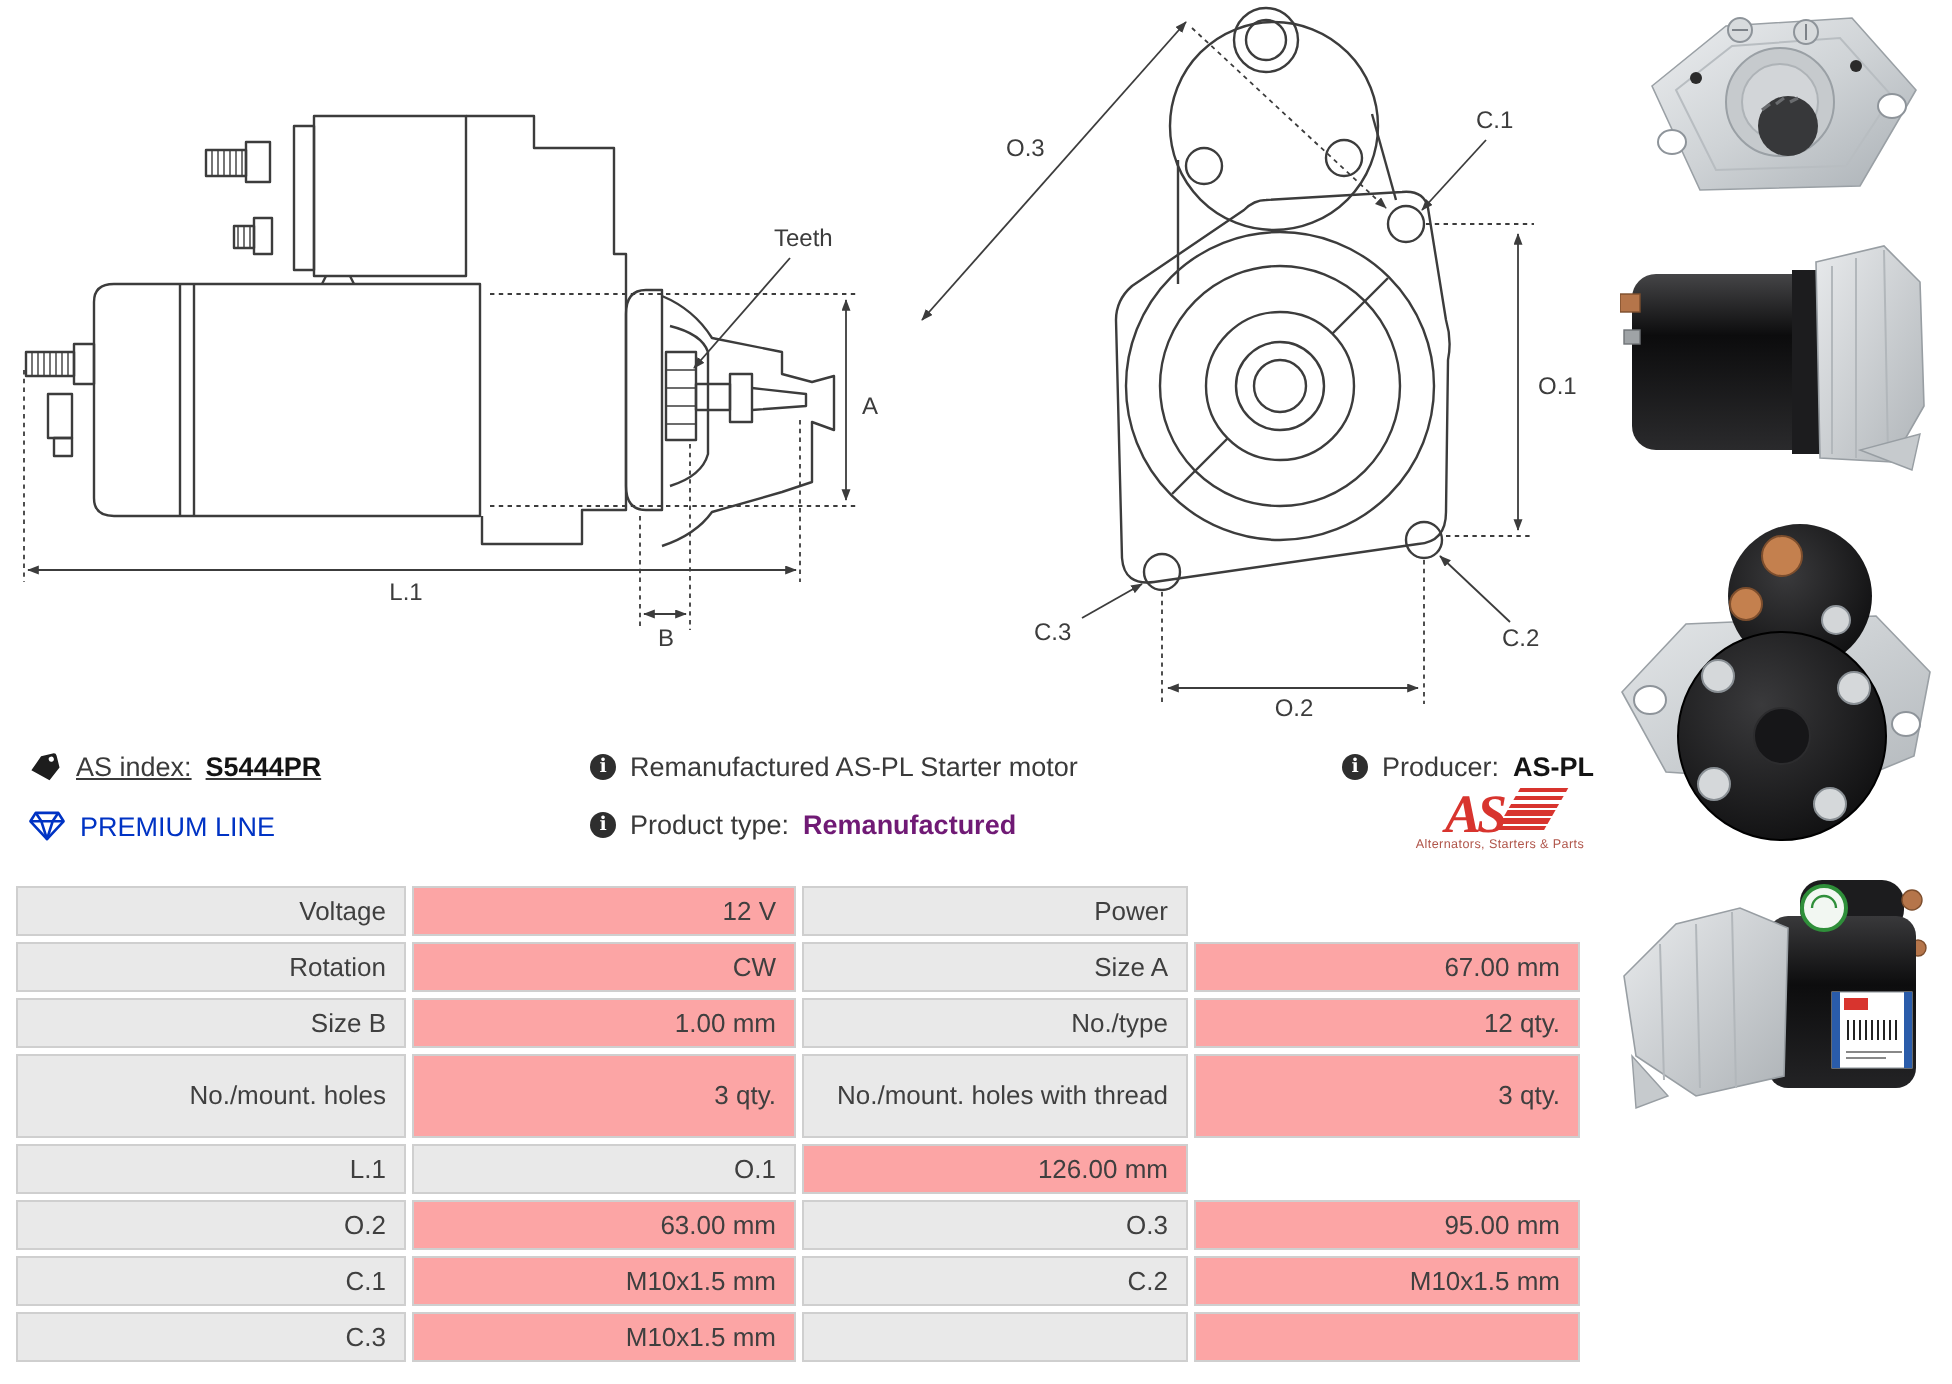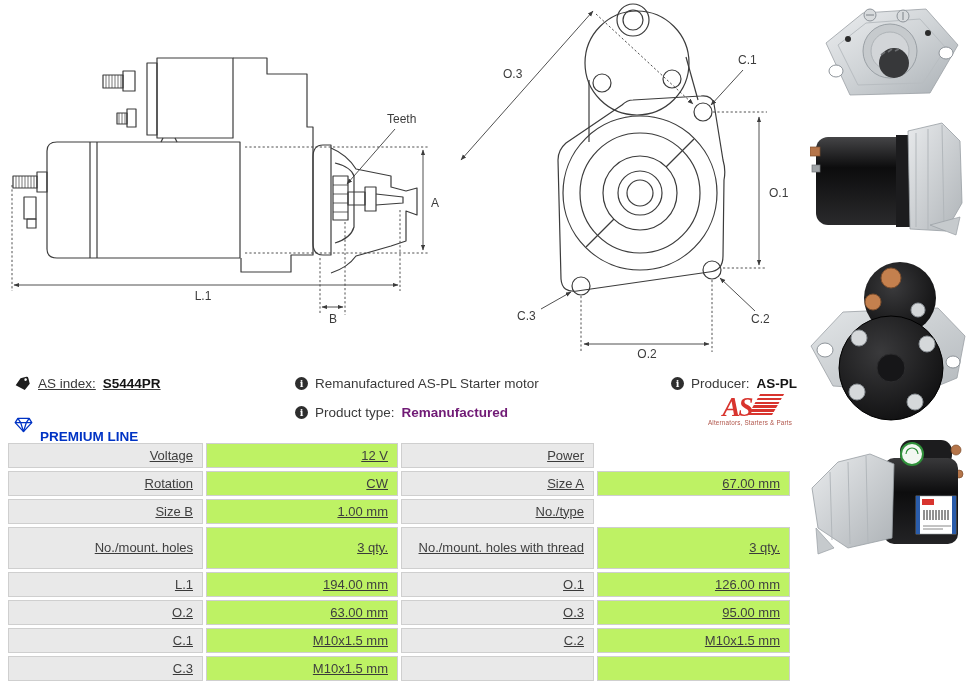--- a/index.html
+++ b/index.html
@@ -8,41 +8,41 @@
   .abs{position:absolute;}
 
   
   svg text{font-family:"Liberation Sans",sans-serif;font-size:12px;fill:#3c3c3c;}
   #draw-side{left:5px;top:45px;}
   #draw-front{left:455px;top:0;}
 
   
   .hitem{position:absolute;display:flex;align-items:center;gap:7px;font-size:13.5px;color:#3a3a3a;white-space:nowrap;}
   .hitem b{color:#141414;}
-  .premium{color:#0033c4;font-weight:bold;margin-top:24px;}
+  .premium{color:#0033c4;font-weight:normal;}
   .green-bold{color:#701a75;font-weight:bold;}
   .info-icon{width:13px;height:13px;border-radius:50%;background:#2e2e2e;color:#fff;
              font-weight:bold;font-size:9.5px;display:inline-flex;align-items:center;justify-content:center;
              font-family:"DejaVu Serif",serif;flex:0 0 auto;}
 
   
   .logo{position:absolute;left:706px;top:392px;width:88px;text-align:center;}
   .logo-top{display:flex;align-items:flex-end;justify-content:center;gap:2px;height:26px;}
   .logo-as{font-size:27px;line-height:22px;font-weight:bold;font-style:italic;color:#d8342e;letter-spacing:-2px;font-family:Liberation Serif, serif;}
   .logo-stripes{display:flex;flex-direction:column;gap:1.4px;transform:skewX(-30deg);margin-bottom:3px;}
   .logo-stripes i{display:block;width:24px;height:2.4px;background:#d8342e;}
   .logo-tag{font-size:6.3px;color:#b0554a;letter-spacing:.2px;margin-top:1px;white-space:nowrap;}
 
   
-  .spec{position:absolute;left:8px;top:443px;width:782px;text-decoration:underline;}
+  .spec{position:absolute;left:8px;top:443px;width:782px;}
   .srow{display:grid;grid-template-columns:195px 192px 193px 193px;gap:3px;margin-bottom:3px;}
   .cell{box-sizing:border-box;border:1px solid #cfcfcf;min-height:25px;display:flex;align-items:center;
         justify-content:flex-end;padding:2px 9px 2px 4px;font-size:13px;color:#3f3f3f;text-align:right;line-height:1.22;}
   .lab{background:#e9e9e9;}
-  .val{background:#bef264;}
+  .val{background:#fca5a5;}
   .tall .cell{min-height:42px;}
 
   
   .photo{position:absolute;}
 </style>
 </head>
 <body>
 
 <div class="page">
 
@@ -203,30 +203,30 @@
     <div class="srow">
       <div class="cell lab">Rotation</div>
       <div class="cell val">CW</div>
       <div class="cell lab">Size A</div>
       <div class="cell val">67.00 mm</div>
     </div>
     <div class="srow">
       <div class="cell lab">Size B</div>
       <div class="cell val">1.00 mm</div>
       <div class="cell lab">No./type</div>
+      <div class="cell val">12 qty.</div>
     </div>
     <div class="srow tall">
       <div class="cell lab">No./mount. holes</div>
       <div class="cell val">3 qty.</div>
       <div class="cell lab">No./mount. holes with thread</div>
       <div class="cell val">3 qty.</div>
     </div>
     <div class="srow">
       <div class="cell lab">L.1</div>
-      <div class="cell val">194.00 mm</div>
       <div class="cell lab">O.1</div>
       <div class="cell val">126.00 mm</div>
     </div>
     <div class="srow">
       <div class="cell lab">O.2</div>
       <div class="cell val">63.00 mm</div>
       <div class="cell lab">O.3</div>
       <div class="cell val">95.00 mm</div>
     </div>
     <div class="srow">

